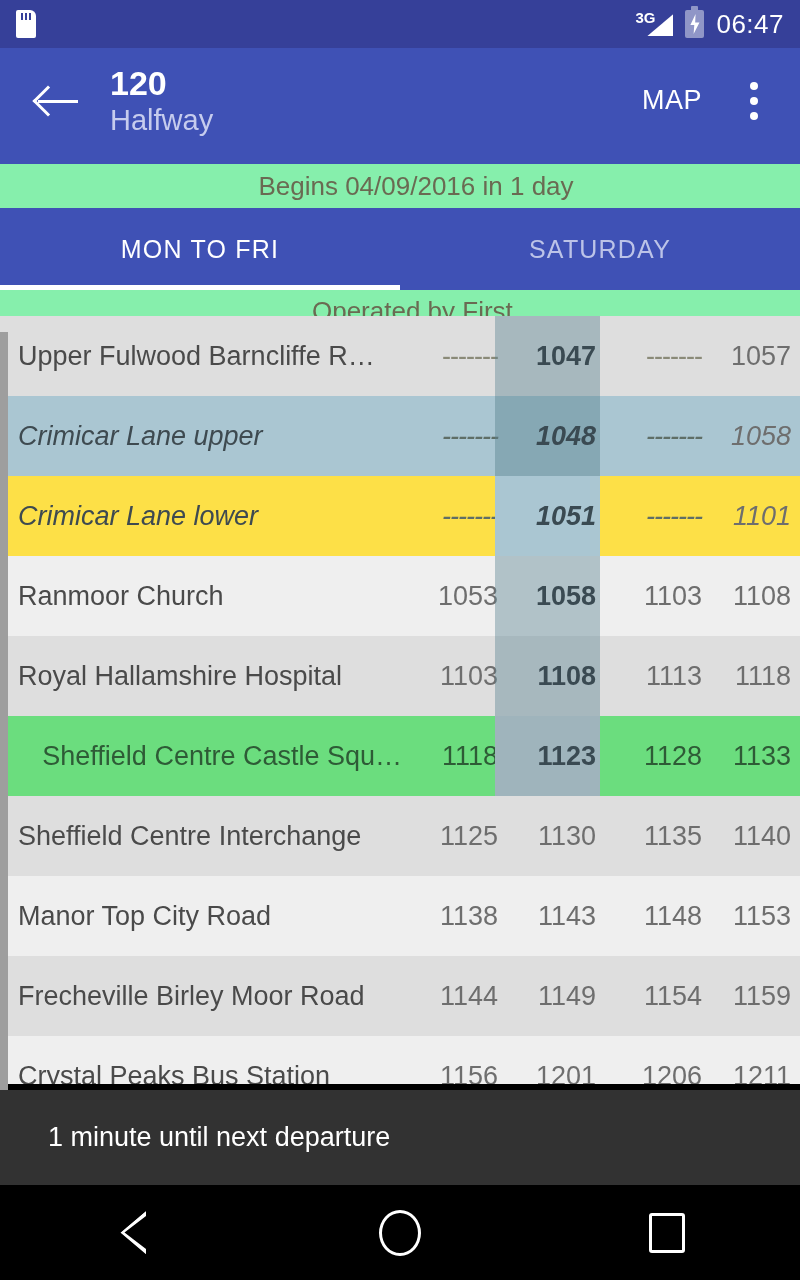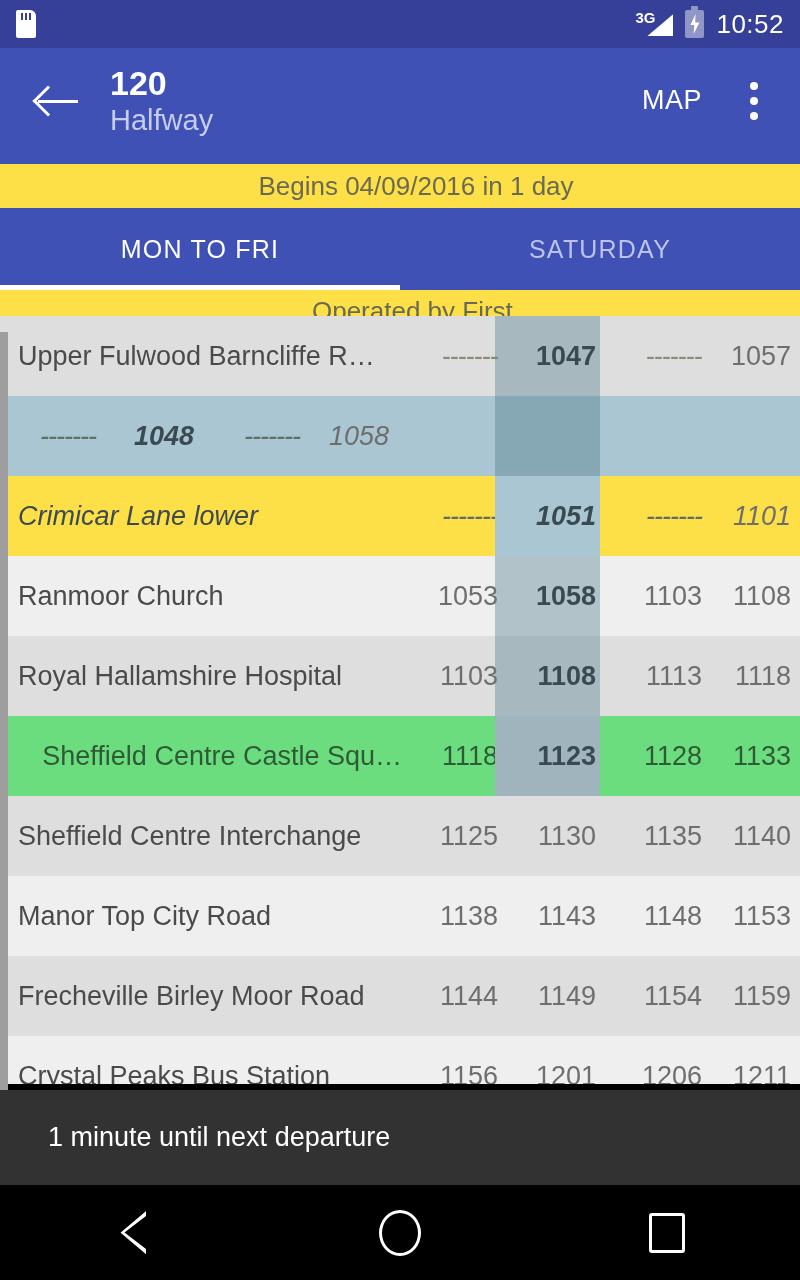--- a/index.html
+++ b/index.html
@@ -77,21 +77,21 @@
   }
   .overflow-btn {
     width:56px; height:70px; margin-left:14px;
     display:flex; flex-direction:column; align-items:center; justify-content:center;
     gap:7px; cursor:pointer;
   }
   .overflow-btn i { width:8px; height:8px; border-radius:50%; background:#fff; display:block; }
 
   
   .notice {
-    width:800px; background:#fde047; color:#6A6A52;
+    width:800px; background:#86efac; color:#6A6A52;
     display:flex; align-items:center; justify-content:center;
     font-size:26px;
     padding-left:32px;
   }
   .notice-begins { position:absolute; left:0; top:164px; height:44px; }
   .notice-operator { position:absolute; left:0; top:290px; height:42px; }
 
   
   .tabs {
     position:absolute; left:0; top:208px; width:800px; height:82px;
@@ -189,21 +189,21 @@
       </span>
     </div>
     <div class="sb-right">
       <span class="sig-wrap">
         <span class="sig-3g">3G</span>
         <span class="sig-tri"></span>
       </span>
       <span class="batt">
           <span class="bolt"></span>
         </span>
-      <span class="clock">10:52</span>
+      <span class="clock">06:47</span>
     </div>
   </div>
 
   <div class="appbar">
     <div class="back-btn">
       <span class="shaft"></span>
         <span class="head"></span>
     </div>
     <div class="title-block">
       <div class="route-num">120</div>
@@ -232,20 +232,21 @@
         <div class="row row-g1 hl">
           <div class="hl-band"></div>
           <div class="stop">Upper Fulwood Barncliffe R…</div>
           <div class="cell c1 dash">-------</div>
           <div class="cell c2">1047</div>
           <div class="cell c3 dash">-------</div>
           <div class="cell c4">1057</div>
         </div>
         <div class="row row-blue italic hl">
           <div class="hl-band"></div>
+          <div class="stop">Crimicar Lane upper</div>
           <div class="cell c1 dash">-------</div>
           <div class="cell c2">1048</div>
           <div class="cell c3 dash">-------</div>
           <div class="cell c4">1058</div>
         </div>
         <div class="row row-yellow italic hl">
           <div class="hl-band"></div>
           <div class="stop">Crimicar Lane lower</div>
           <div class="cell c1 dash">-------</div>
           <div class="cell c2">1051</div>

